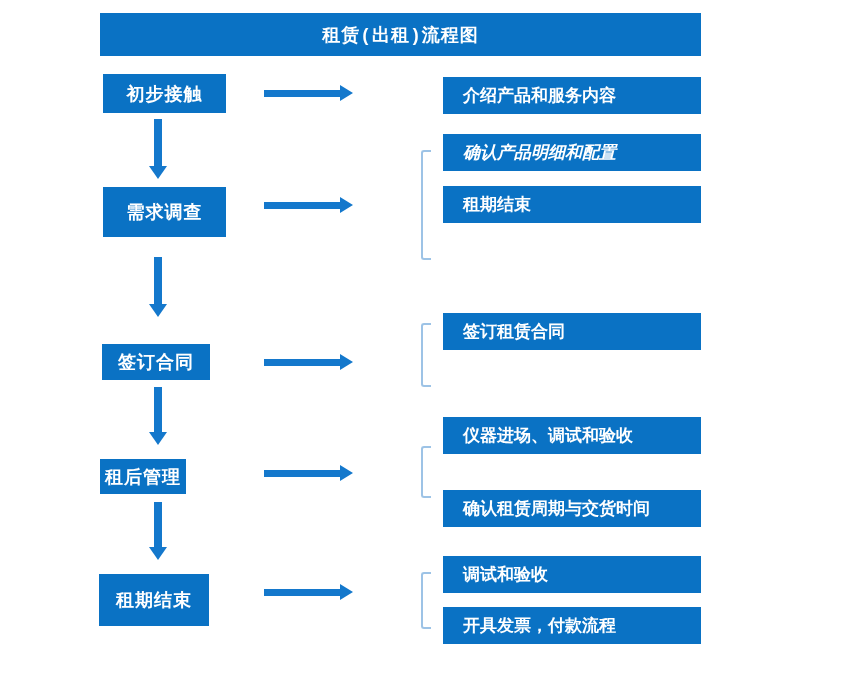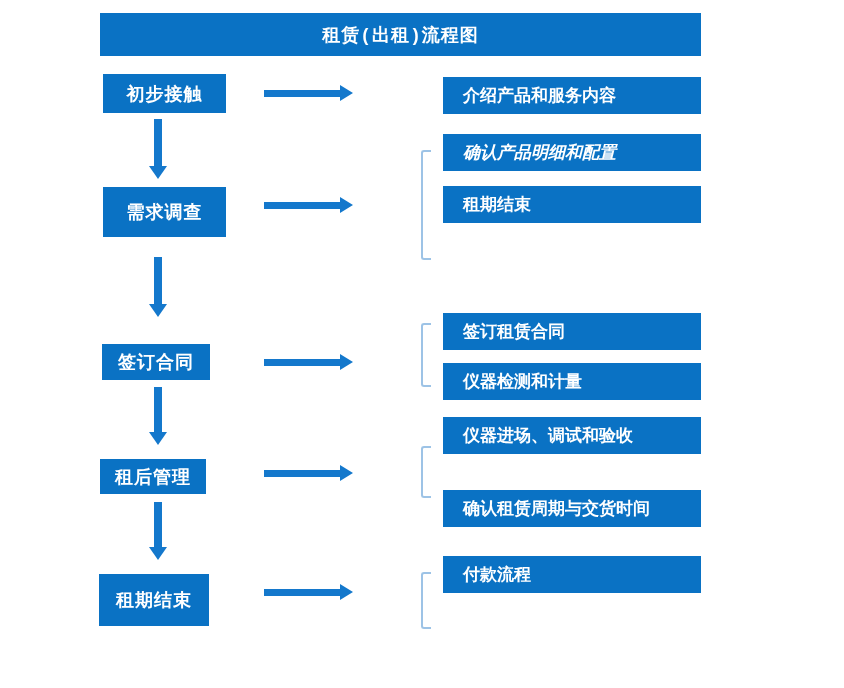--- a/index.html
+++ b/index.html
@@ -22,21 +22,21 @@
   
   .stage{
     position:absolute;
     background:var(--box-blue,#0a72c4);
     display:flex;align-items:center;justify-content:center;
     font-size:18px;letter-spacing:1px;
   }
   #stage-1{left:103px;top:74px;width:123px;height:39px;}
   #stage-2{left:103px;top:187px;width:123px;height:50px;}
   #stage-3{left:102px;top:344px;width:108px;height:36px;}
-  #stage-4{left:100px;top:459px;width:106px;height:35px;}
+  #stage-4{left:100px;top:459px;width:86px;height:35px;}
   #stage-5{left:99px;top:574px;width:110px;height:52px;}
   
   .detail{
     position:absolute;left:443px;width:258px;height:37px;
     background:var(--box-blue,#0a72c4);
     display:flex;align-items:center;
     padding-left:20px;box-sizing:border-box;
     font-size:17px;
   }
   #detail-1-0{top:77px;}
@@ -122,18 +122,18 @@
 
   <div class="bracket" id="bracket-2"></div>
   <div class="bracket" id="bracket-3"></div>
   <div class="bracket" id="bracket-4"></div>
   <div class="bracket" id="bracket-5"></div>
 
   <div class="detail" id="detail-1-0">介绍产品和服务内容</div>
   <div class="detail" id="detail-2-0">确认产品明细和配置</div>
   <div class="detail" id="detail-2-1">租期结束</div>
   <div class="detail" id="detail-3-0">签订租赁合同</div>
-  <div class="detail" id="detail-3-1">仪器检测和计量</div>
   <div class="detail" id="detail-4-0">仪器进场、调试和验收</div>
   <div class="detail" id="detail-4-1">确认租赁周期与交货时间</div>
-  <div class="detail" id="detail-5-0">付款流程</div>
+  <div class="detail" id="detail-5-0">调试和验收</div>
+  <div class="detail" id="detail-5-1">开具发票，付款流程</div>
 
 </div>
 
 </body></html>

